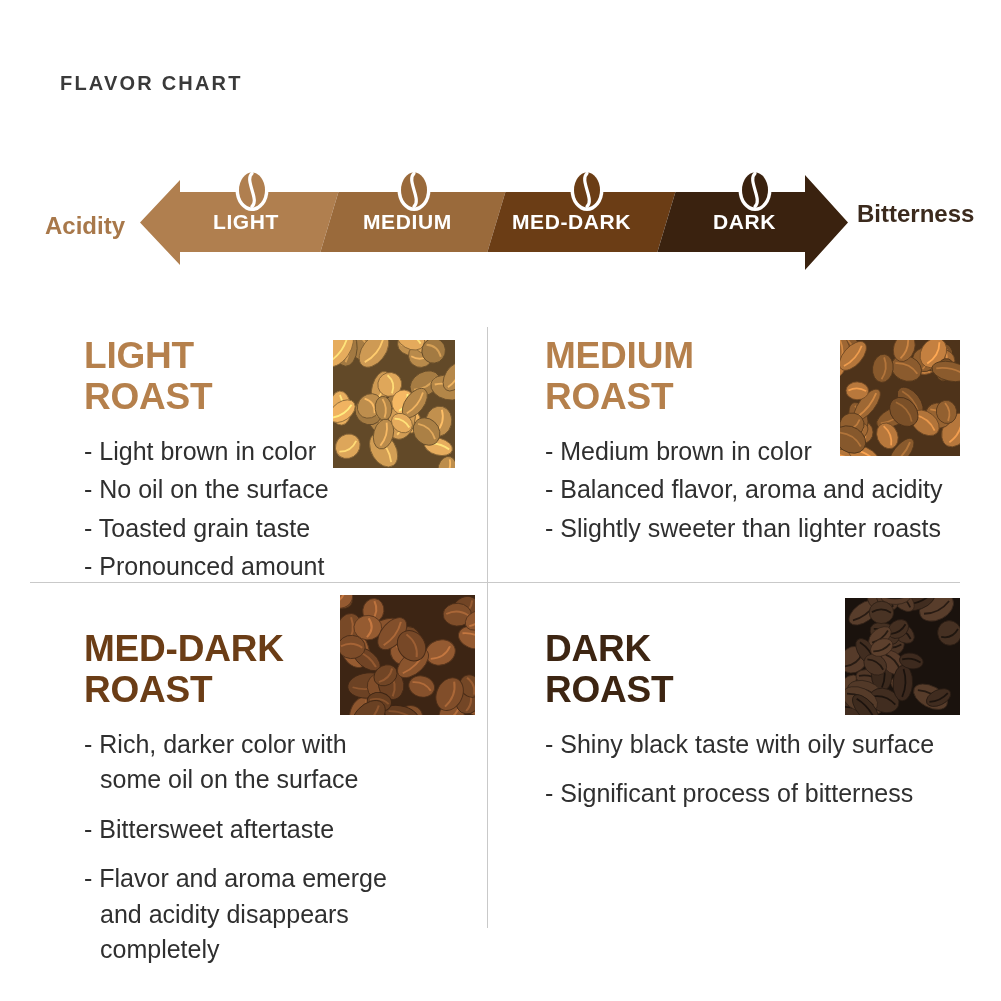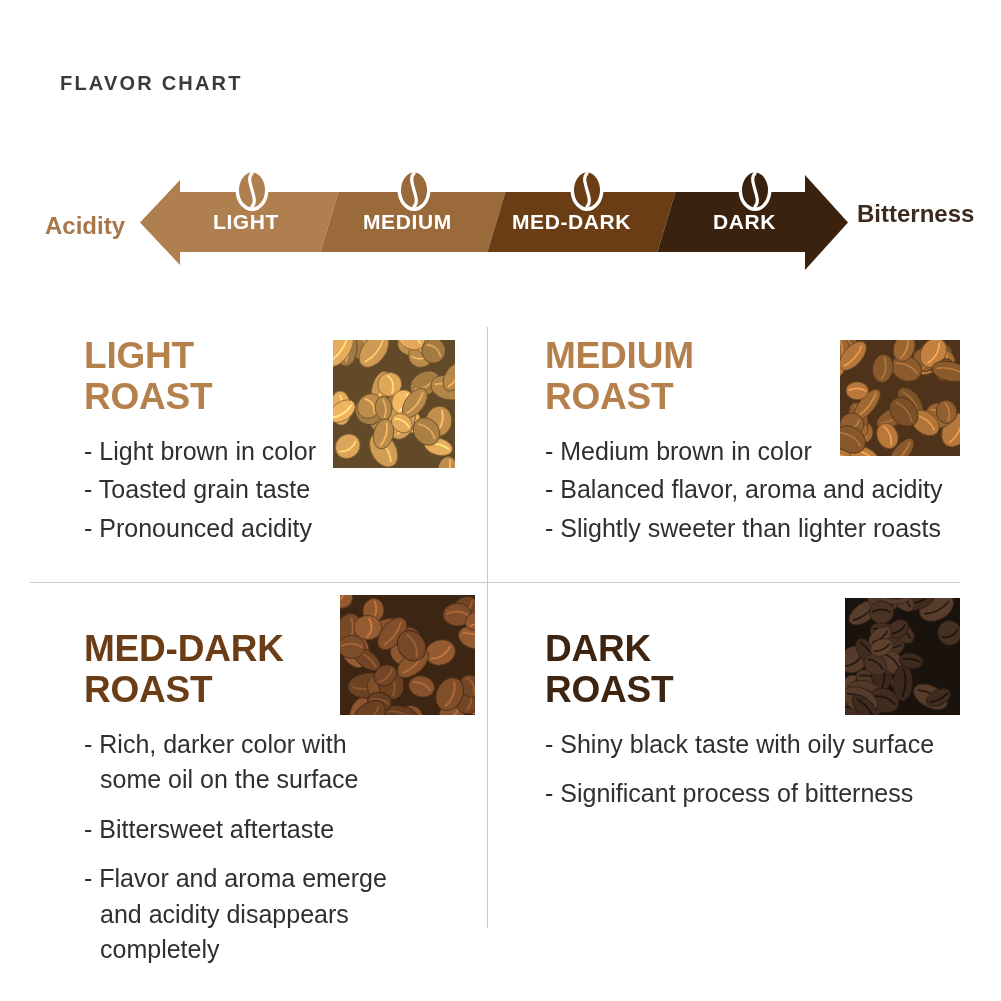--- a/index.html
+++ b/index.html
@@ -170,22 +170,23 @@
 <div class="band-label" style="left:713px;">DARK</div>
 
 <div id="divider-h"></div>
 <div id="divider-v"></div>
 
 <div class="quadrant" id="quadrant-light">
   <div class="roast-heading" style="color: rgb(181, 128, 76);">LIGHT
 ROAST</div>
   <ul class="roast-list">
     <li>- Light brown in color</li>
+    <li>- No oil on the surface</li>
     <li>- Toasted grain taste</li>
-    <li>- Pronounced acidity</li>
+    <li>- Pronounced amount</li>
   </ul>
 </div>
 
 <div class="quadrant" id="quadrant-medium">
   <div class="roast-heading" style="color: rgb(181, 128, 76);">MEDIUM
 ROAST</div>
   <ul class="roast-list">
     <li>- Medium brown in color</li>
     <li>- Balanced flavor, aroma and acidity</li>
     <li>- Slightly sweeter than lighter roasts</li>

